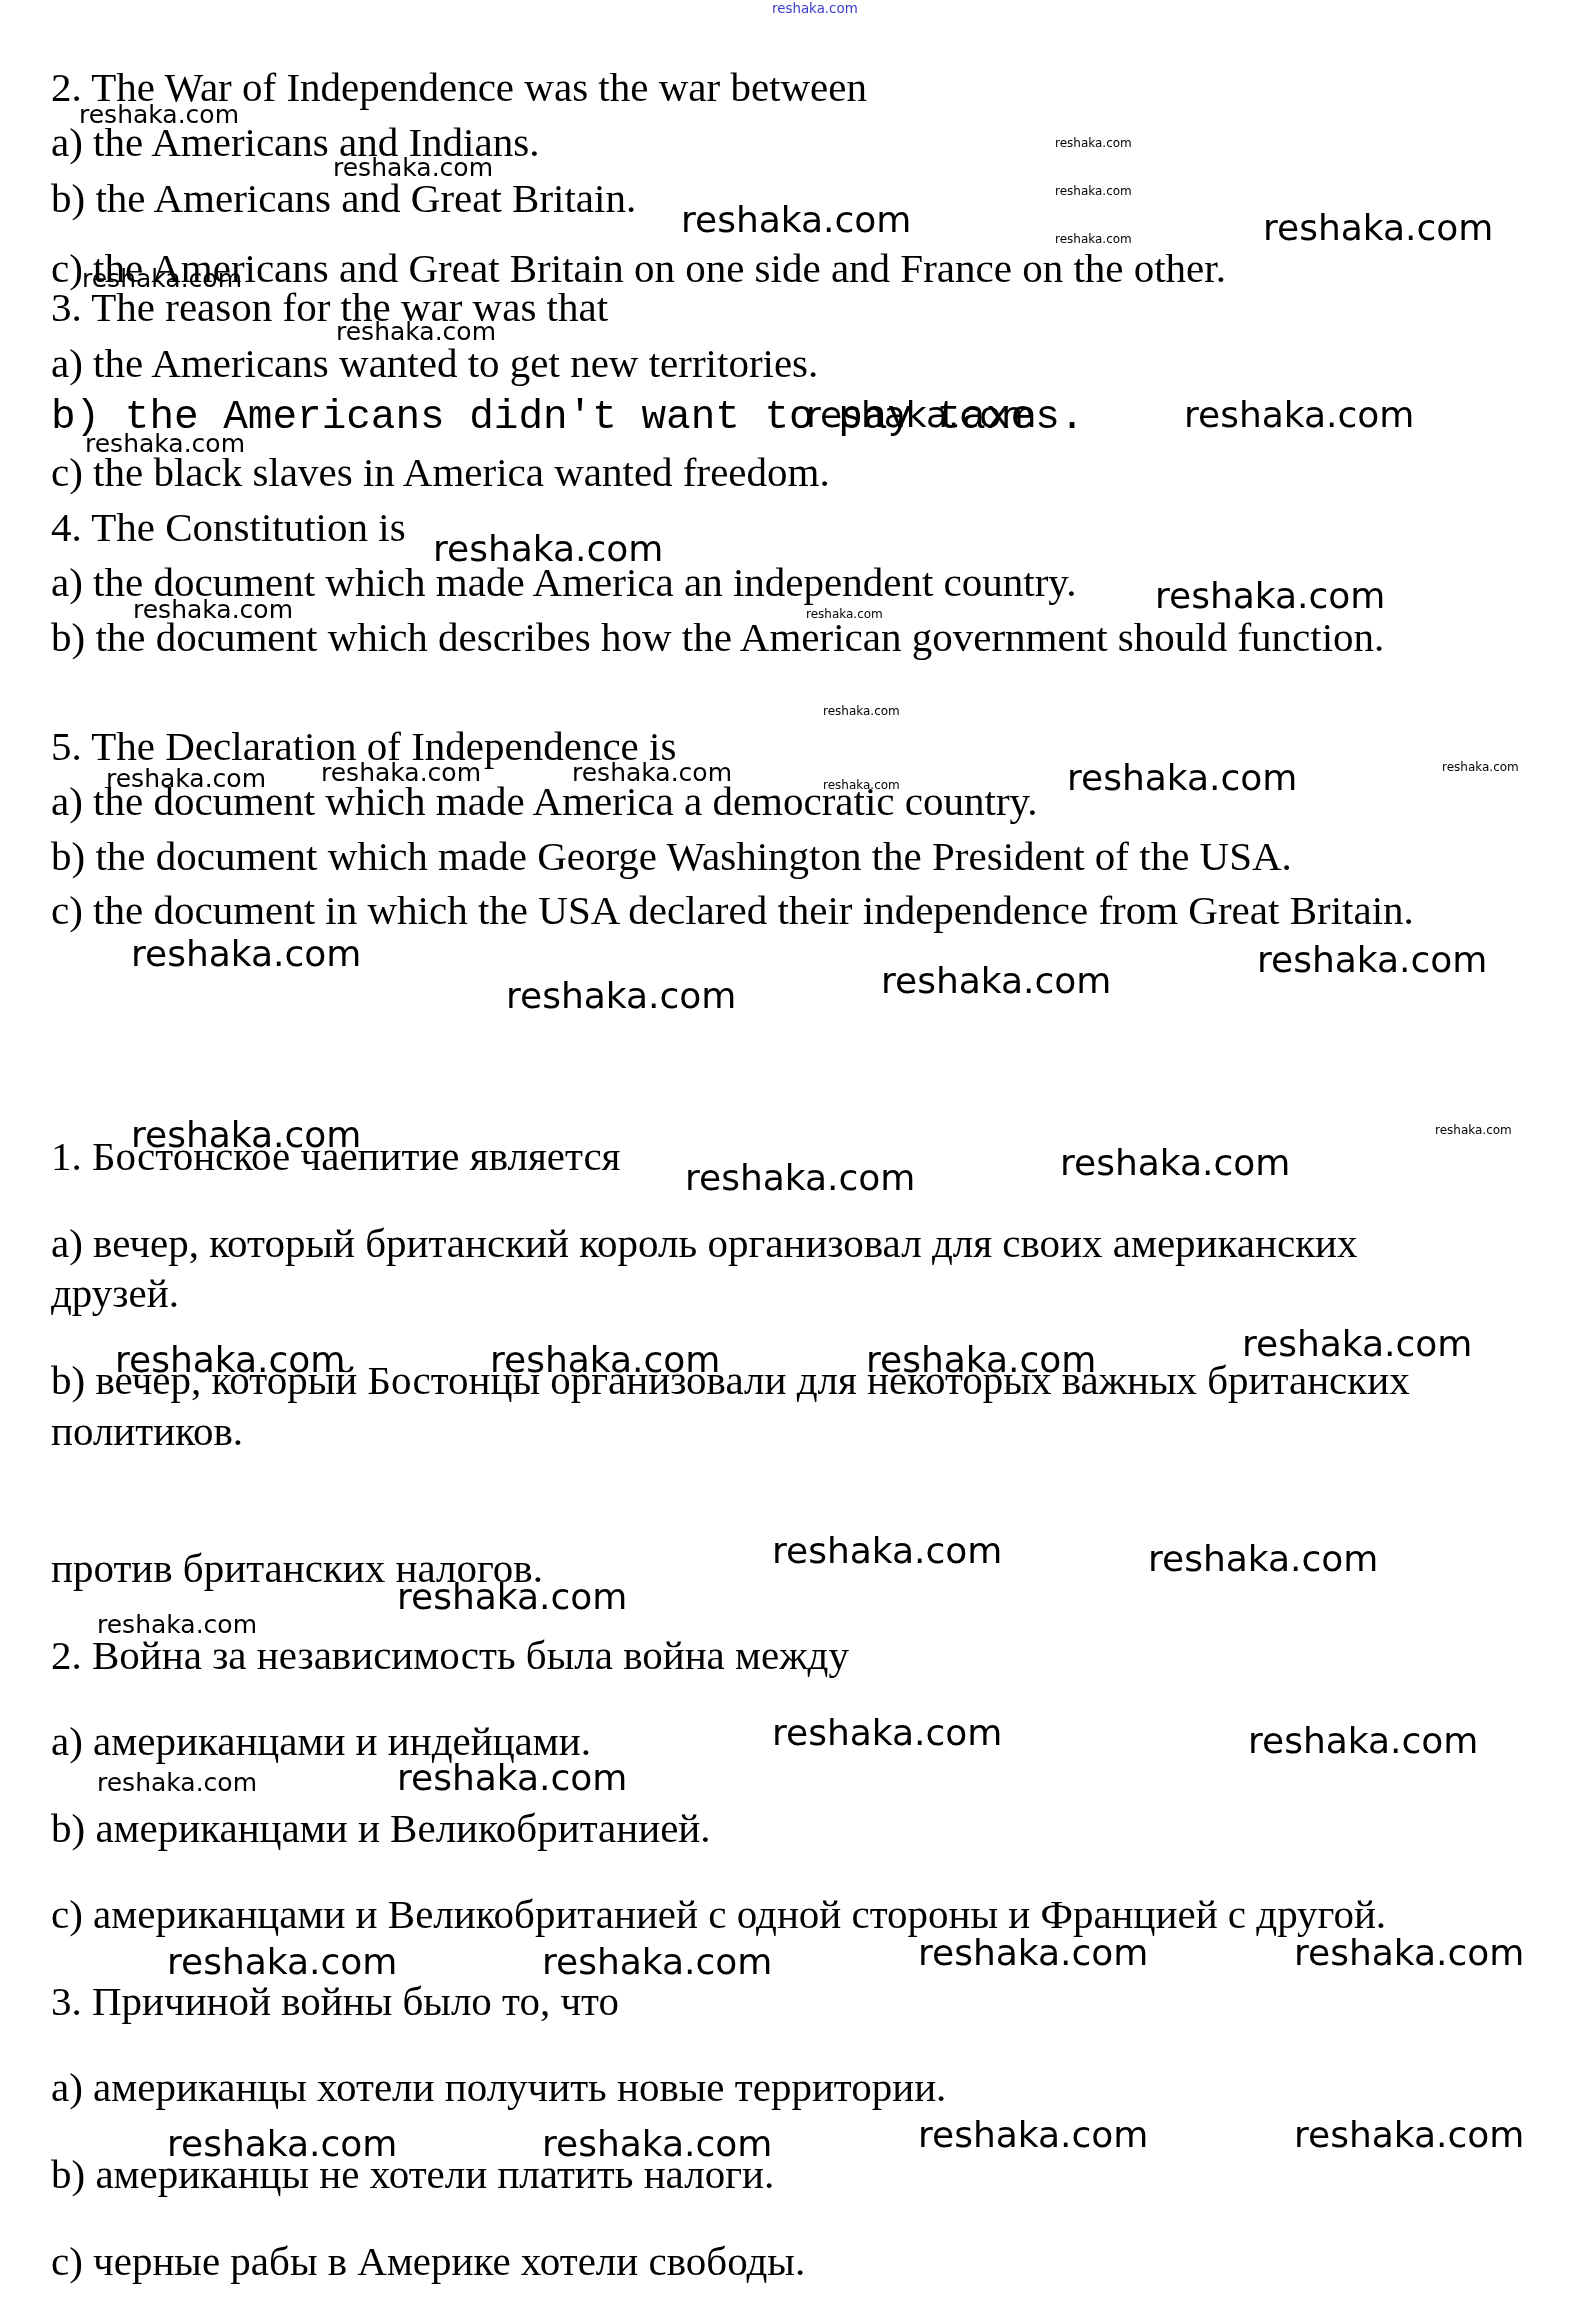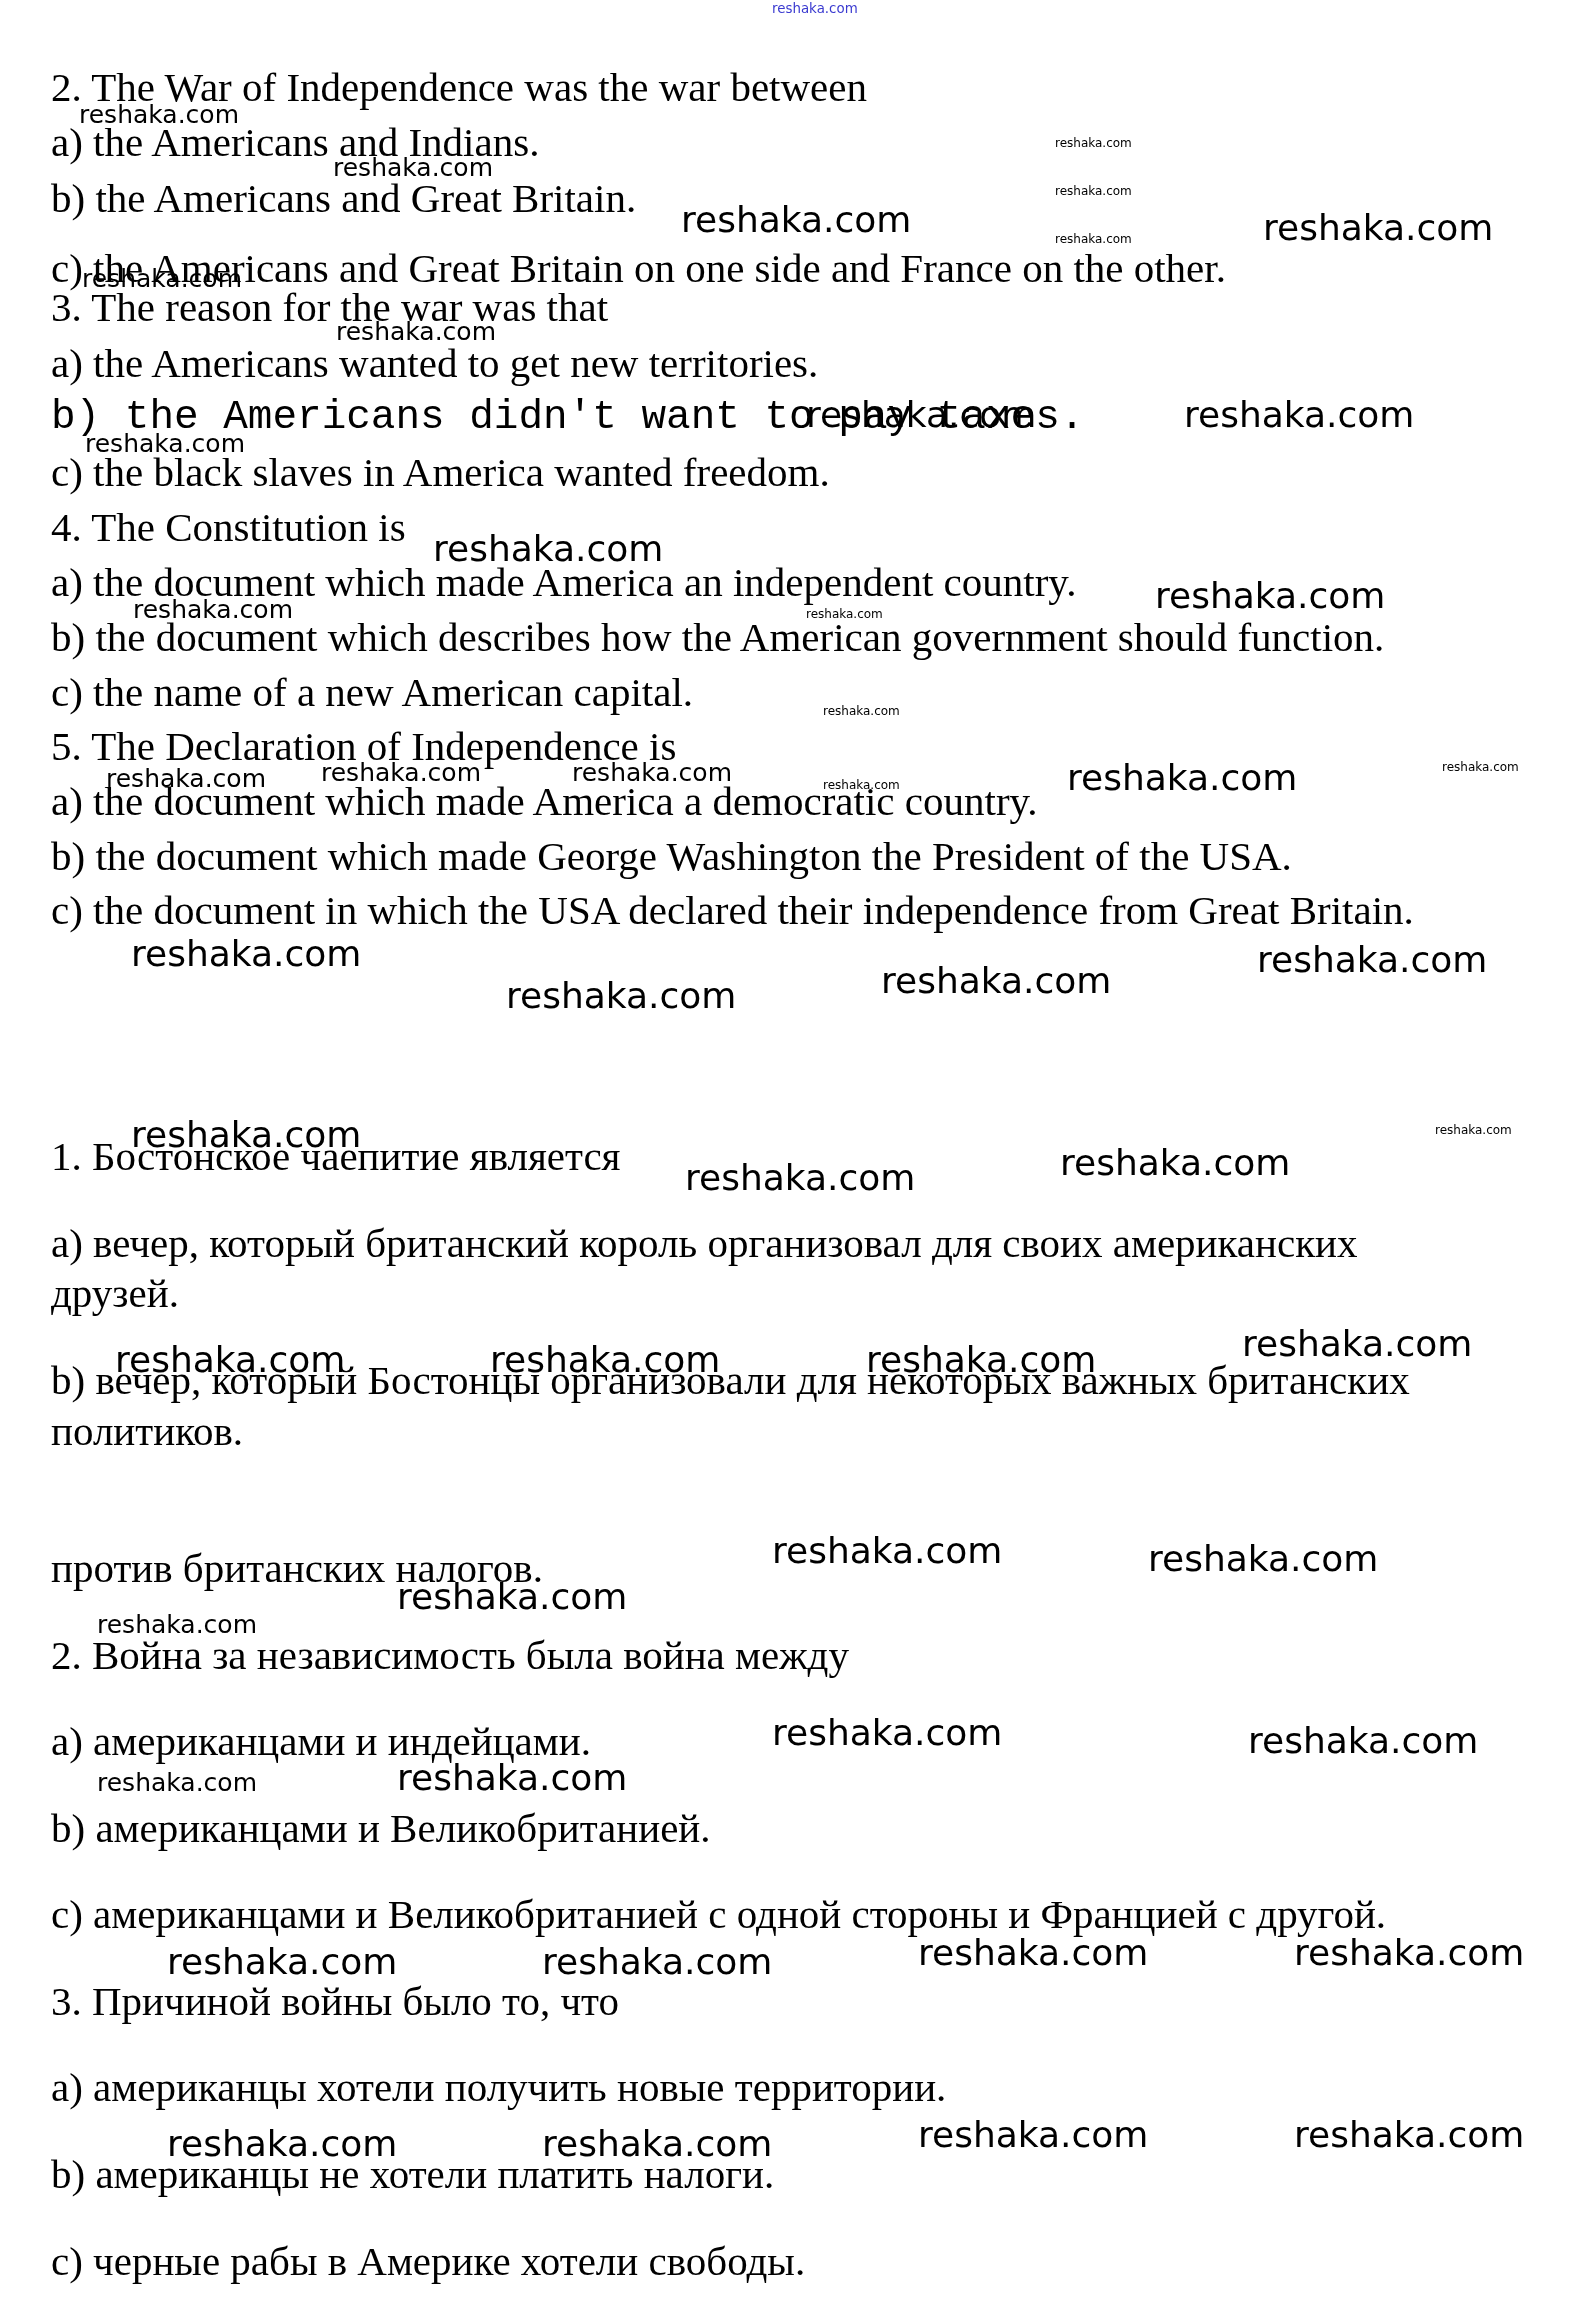--- a/index.html
+++ b/index.html
@@ -34,21 +34,20 @@
   <div class="line" style="top:248px;">c) the Americans and Great Britain on one side and France on the other.</div>
 
   <div class="line" style="top:287px;">3. The reason for the war was that</div>
   <div class="line" style="top:343px;">a) the Americans wanted to get new territories.</div>
   <div class="line" style="top:397px;font-family:Liberation Mono, monospace;">b) the Americans didn't want to pay taxes.</div>
   <div class="line" style="top:452px;">c) the black slaves in America wanted freedom.</div>
 
   <div class="line" style="top:507px;">4. The Constitution is</div>
   <div class="line" style="top:562px;">a) the document which made America an independent country.</div>
   <div class="line" style="top:617px;">b) the document which describes how the American government should function.</div>
-  <div class="line" style="top:672px;">c) the name of a new American capital.</div>
 
   <div class="line" style="top:726px;">5. The Declaration of Independence is</div>
   <div class="line" style="top:781px;">a) the document which made America a democratic country.</div>
   <div class="line" style="top:836px;">b) the document which made George Washington the President of the USA.</div>
   <div class="line" style="top:890px;">c) the document in which the USA declared their independence from Great Britain.</div>
 
 
   <div class="line" style="top:1136px;">1. Бостонское чаепитие является</div>
   <div class="line" style="top:1223px;">a) вечер, который британский король организовал для своих американских</div>
   <div class="line" style="top:1273px;">друзей.</div>

